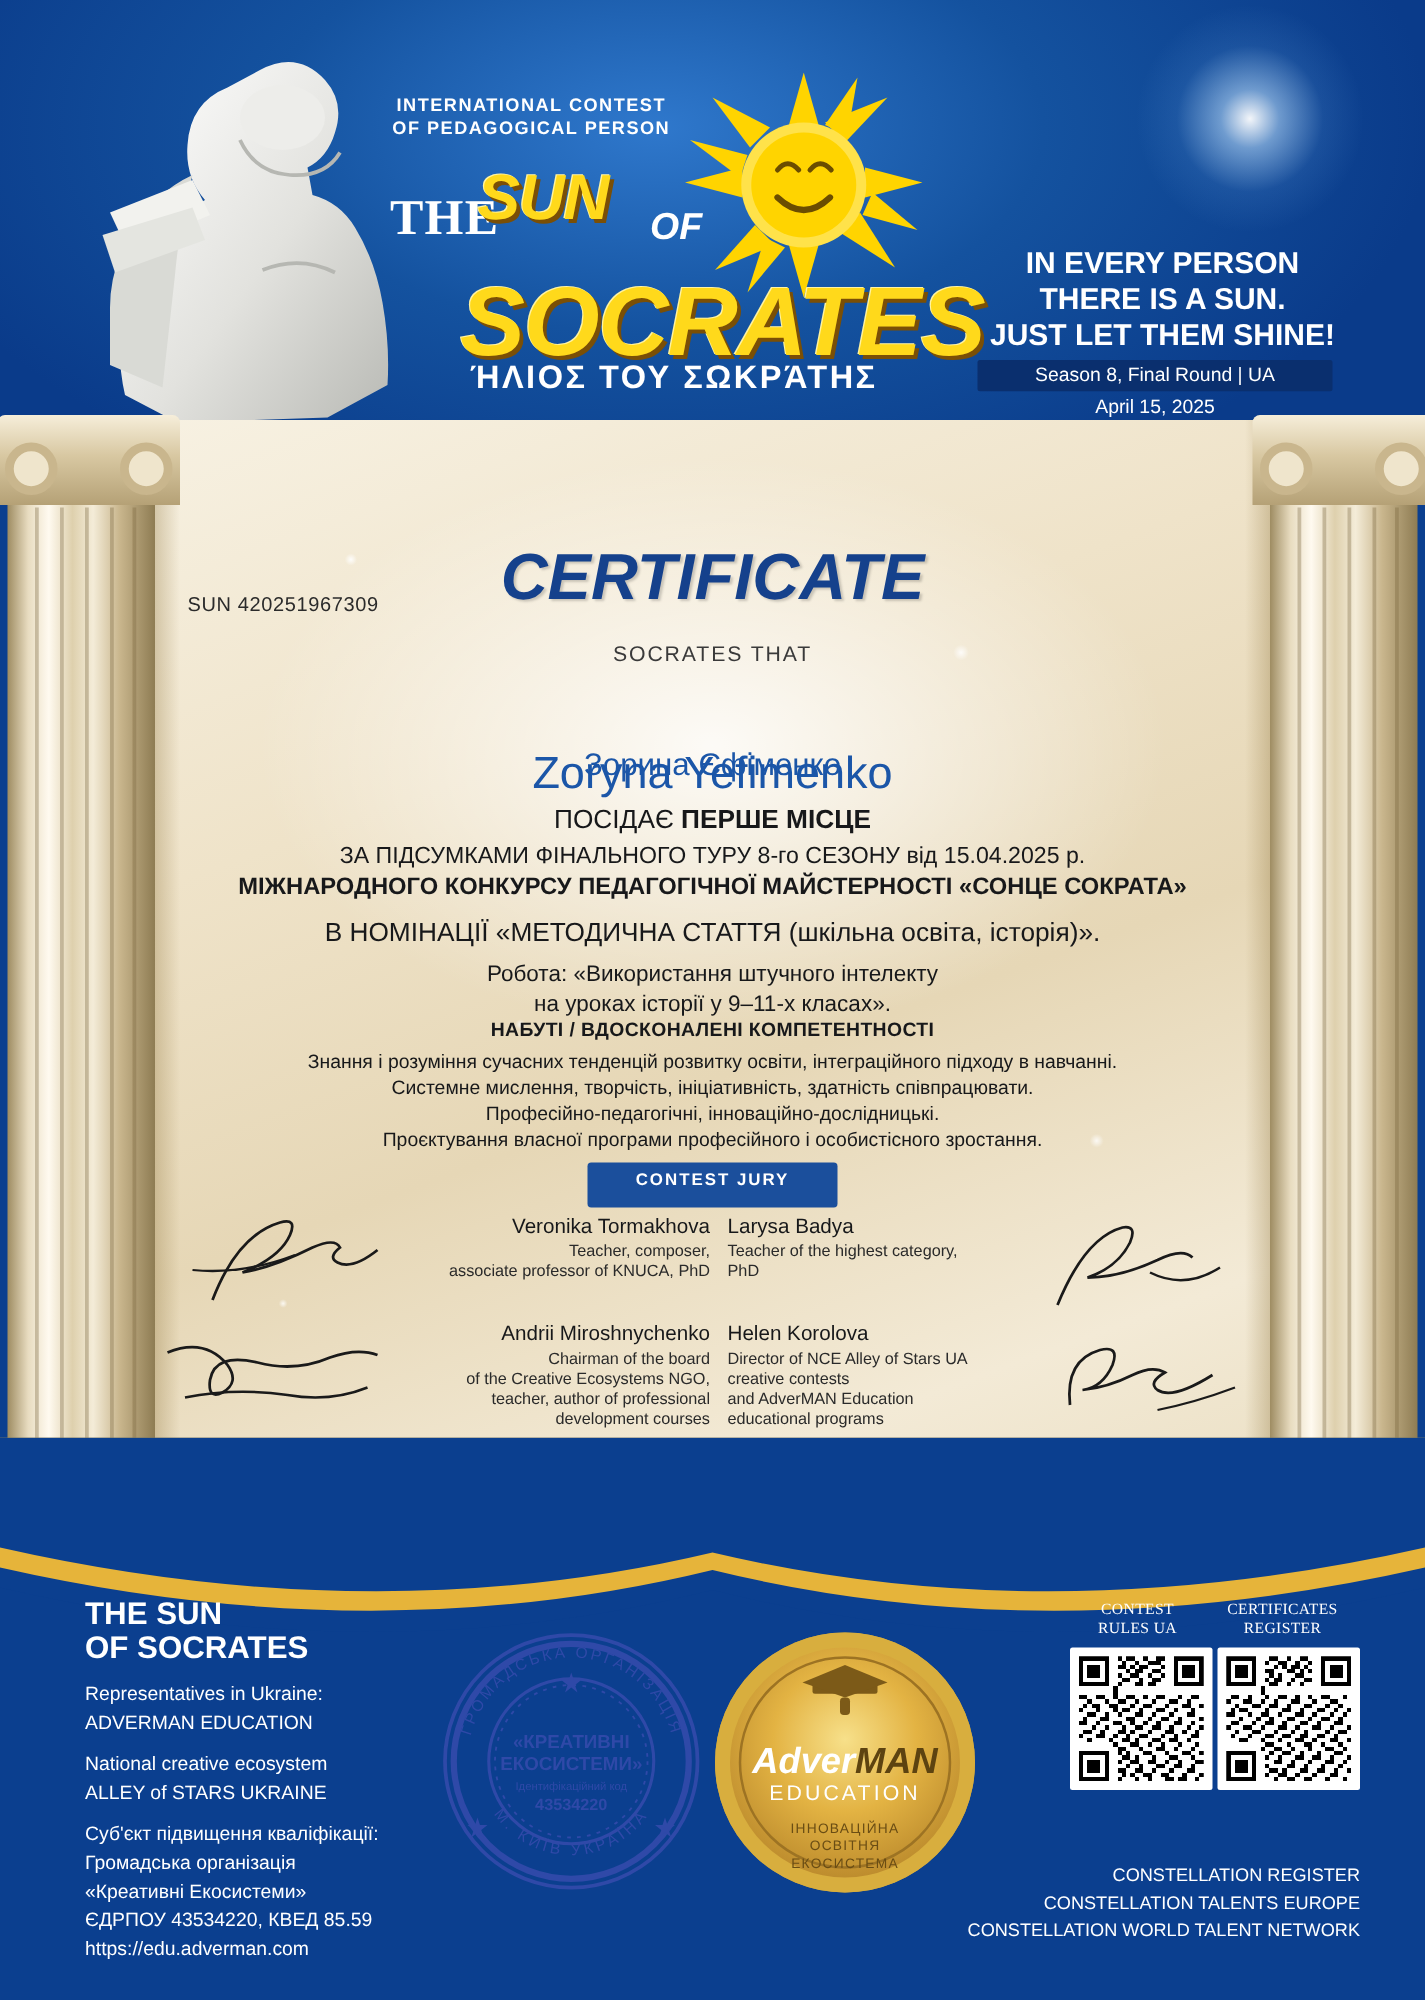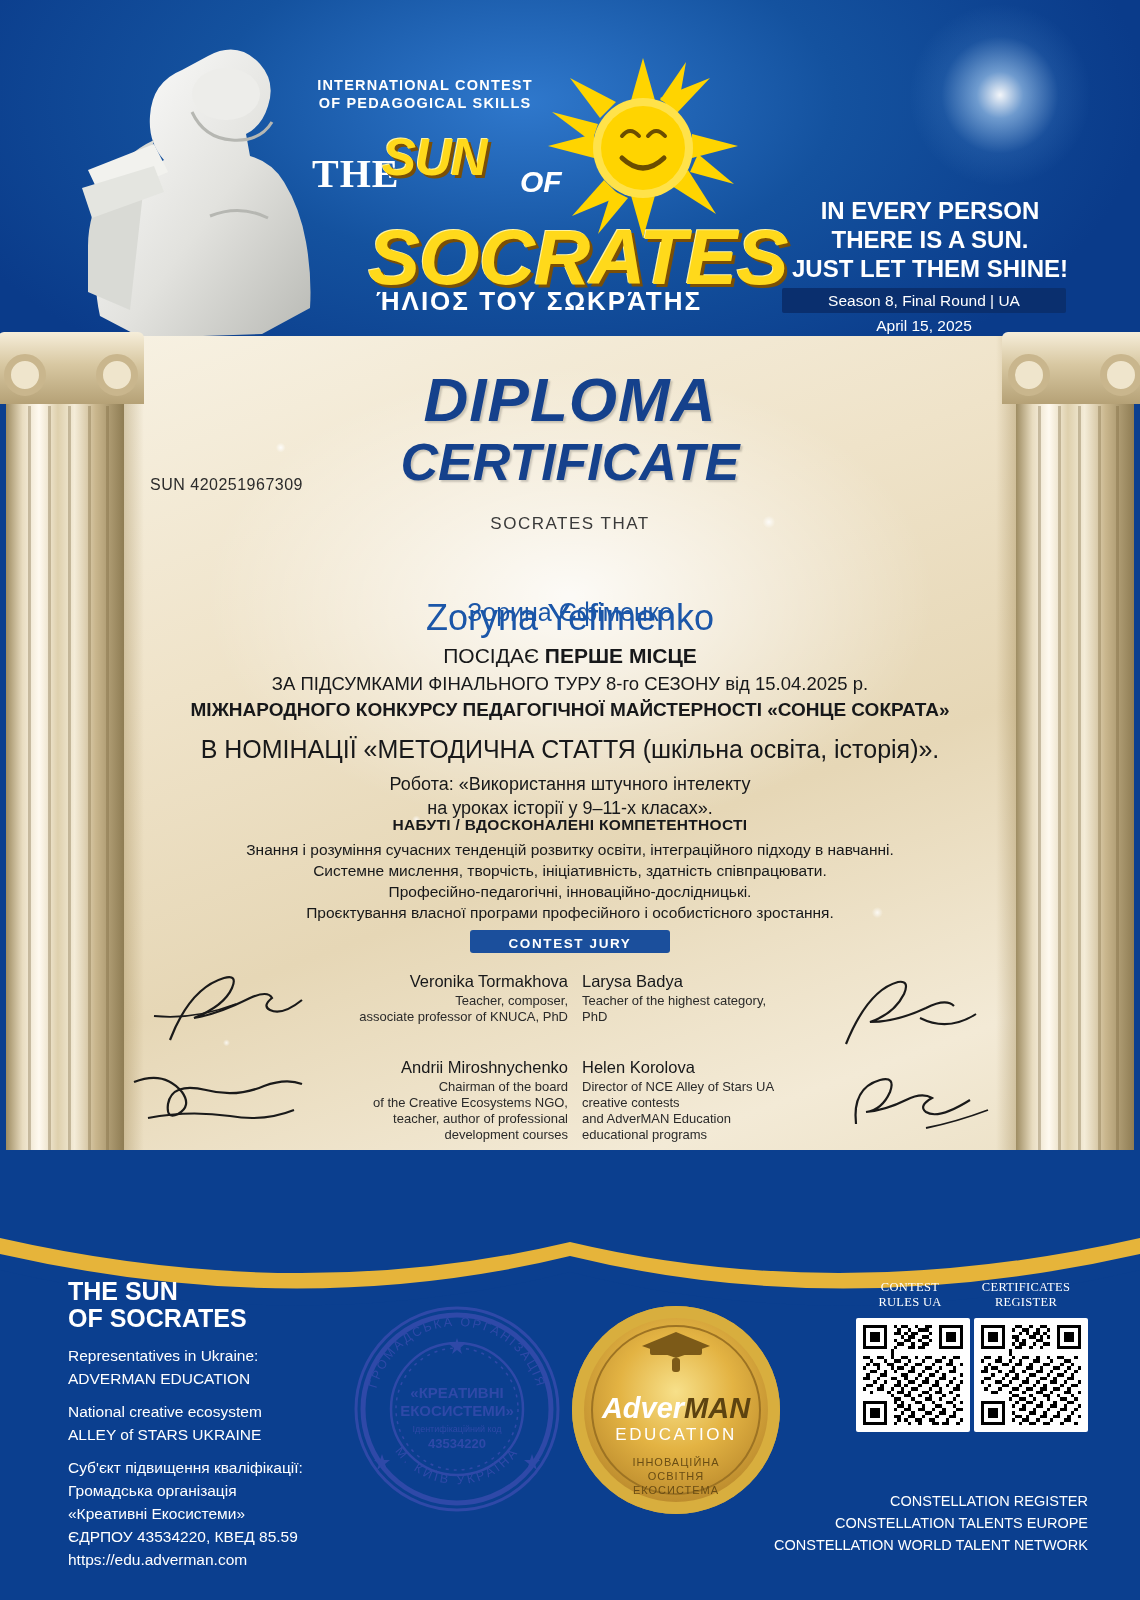--- a/index.html
+++ b/index.html
@@ -148,32 +148,32 @@
     color: #1b56a8; font-size: 25px;
   }
   .award-block {
     position: absolute; left: 0; top: 308px; width: 880px; text-align: center;
     color: #17181a;
   }
   .award-block .l1 { font-size: 21px; margin-bottom: 5px; }
   .award-block .l1 b { font-weight: bold; }
   .award-block .l2 { font-size: 18.5px; margin-bottom: 4px; }
   .award-block .l3 { font-size: 19px; font-weight: bold; margin-bottom: 4px; }
-  .award-block .l4 { font-size: 25px; margin-bottom: 8px; margin-top: 14px; }
+  .award-block .l4 { font-size: 21px; margin-bottom: 8px; margin-top: 14px; }
   .award-block .l5 { font-size: 18px; line-height: 24px; }
   .comp-title {
     position: absolute; left: 0; top: 480px; width: 880px; text-align: center;
     color: #17181a; font-size: 15.5px; font-weight: bold; letter-spacing: 0.3px;
   }
   .comp-list {
     position: absolute; left: 0; top: 503px; width: 880px; text-align: center;
     color: #17181a; font-size: 15.5px; line-height: 21px;
   }
   .jury-badge {
-    position: absolute; left: 340px; top: 594px; width: 200px; height: 23px;
+    position: absolute; left: 340px; top: 594px; width: 200px; height: 36px;
     background: #1b4f9c; border-radius: 3px;
     color: #ffffff; font-size: 13.5px; font-weight: bold; letter-spacing: 1.6px;
     text-align: center; line-height: 27px;
   }
   .jury-grid { position: absolute; left: 0; top: 636px; width: 880px; }
   .jury-row { position: relative; width: 880px; }
   .jury-cell { position: absolute; width: 290px; }
   .jury-cell.left  { left: 148px; text-align: right; }
   .jury-cell.right { left: 452px; text-align: left; }
   .jury-name { color: #17181a; font-size: 16.5px; margin-bottom: 2px; }
@@ -229,21 +229,21 @@
       <path d="M96 120 q-30 14 -48 44 q-18 30 -18 62 l0 46 l42 18 l10 -90 q4 -44 14 -80 z" fill="#d9dad5"></path>
       <path d="M30 150 l66 -26 l14 28 l-66 28 z" fill="#f2f2ee"></path>
       <path d="M24 168 l72 -22 l10 26 l-72 26 z" fill="#e4e5e0"></path>
       <ellipse cx="168" cy="74" rx="34" ry="26" fill="#ededea"></ellipse>
       <path d="M134 92 q12 26 40 28 q28 2 40 -18" fill="none" stroke="#b6b7b2" stroke-width="3"></path>
       <path d="M152 196 q30 -12 58 2" fill="none" stroke="#b6b7b2" stroke-width="3"></path>
     </svg>
 
     <div class="contest-kicker">
       <div>INTERNATIONAL CONTEST</div>
-      <div>OF PEDAGOGICAL SKILLS</div>
+      <div>OF PEDAGOGICAL PERSON</div>
     </div>
 
     <svg class="sunburst" viewBox="0 0 190 180">
       <g fill="#ffd400">
         <polygon points="95,0 108,46 82,46"></polygon>
         <polygon points="190,88 144,100 144,76"></polygon>
         <polygon points="95,180 82,134 108,134"></polygon>
         <polygon points="0,88 46,76 46,100"></polygon>
         <polygon points="162,20 128,56 112,40"></polygon>
         <polygon points="168,156 124,128 140,112"></polygon>
@@ -302,21 +302,20 @@
       <div class="flute" style="left:82px"></div>
       <div class="flute" style="left:100px"></div>
       <div class="capital right">
         <div class="scroll" style="left:6px"></div>
         <div class="scroll" style="right:6px"></div>
       </div>
     </div>
 
     <div class="content">
 
-      <div class="diploma-word">DIPLOMA</div>
       <div class="certificate-word">CERTIFICATE</div>
       <div class="sun-code">SUN 420251967309</div>
       <div class="certifies">SOCRATES THAT</div>
       <div class="name-latin">Zoryna Yefimenko</div>
       <div class="name-cyr">Зорина Єфіменко</div>
 
       <div class="award-block">
         <div class="l1">
           <span>ПОСІДАЄ </span><b>ПЕРШЕ МІСЦЕ</b>
         </div>

